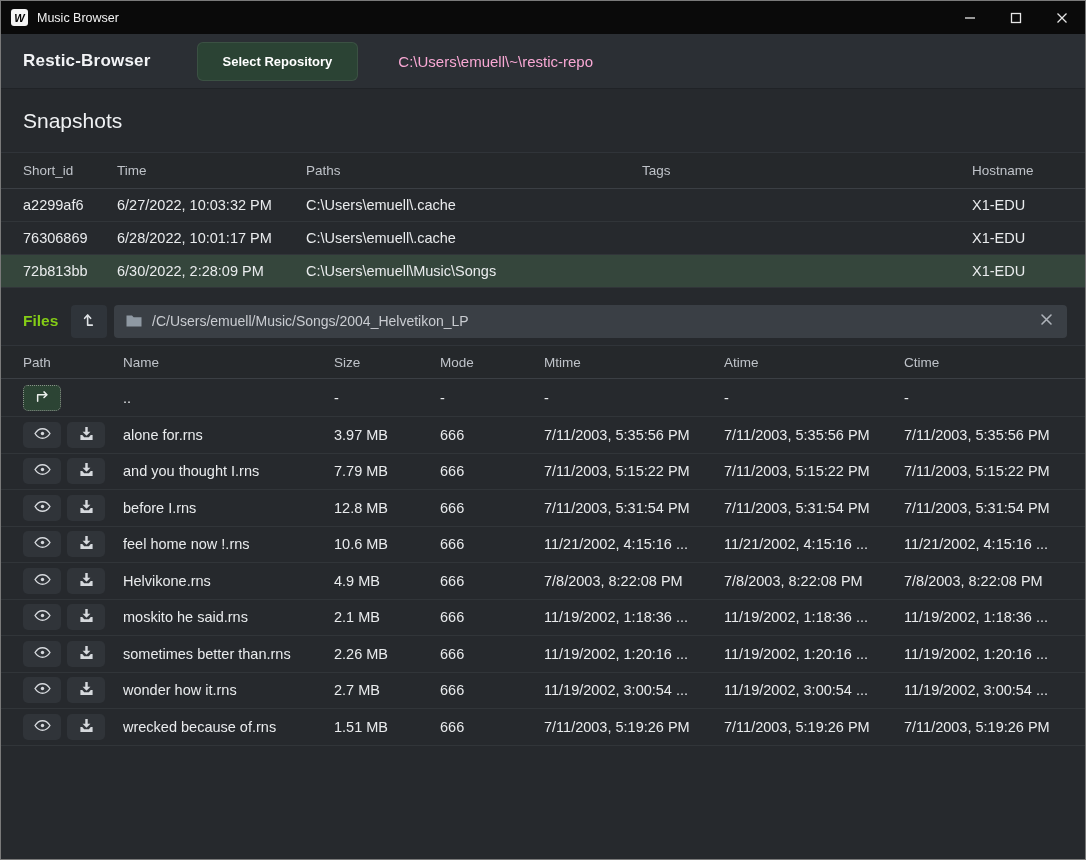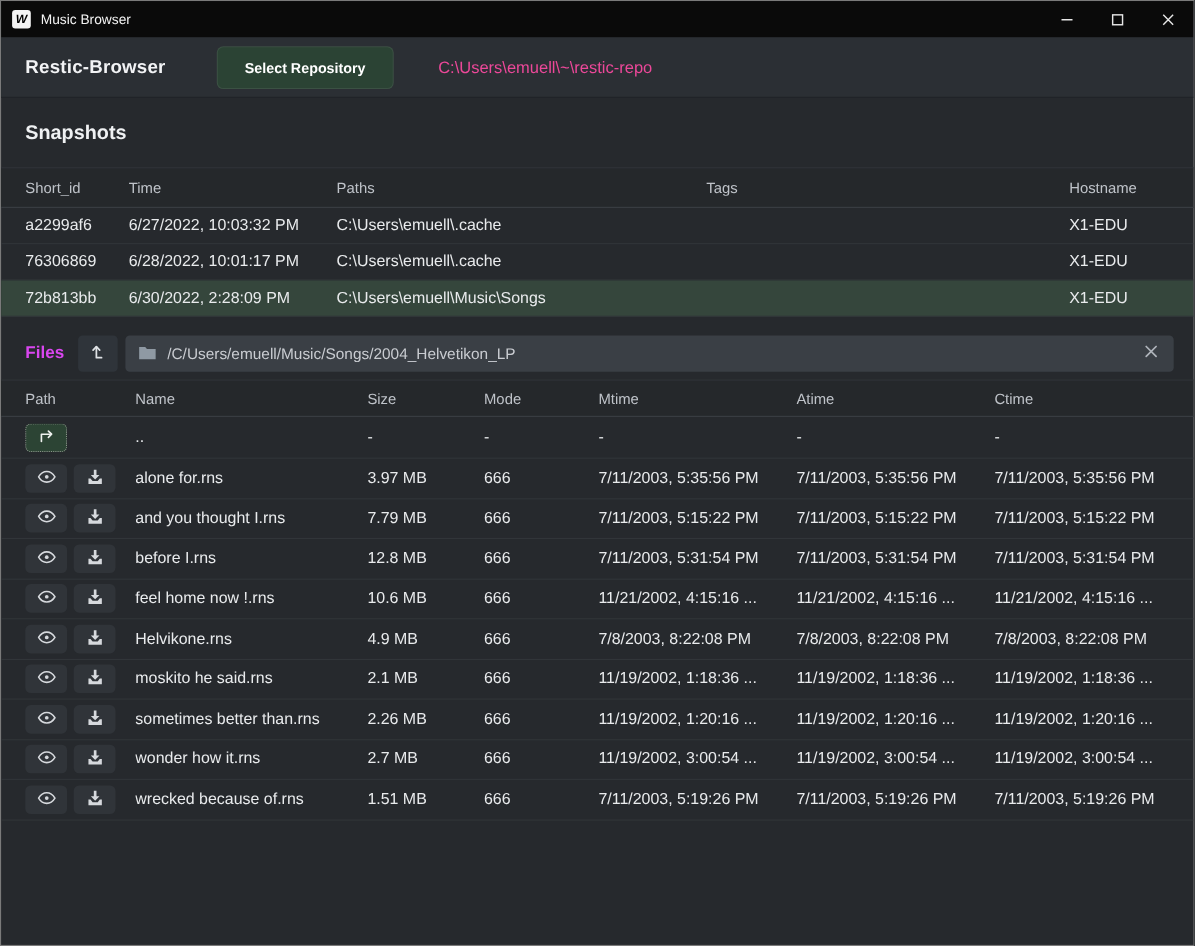--- a/index.html
+++ b/index.html
@@ -20,40 +20,40 @@
   .ctl{width:46px;height:100%;background:transparent;border:none;color:#e6e6e6;
     display:flex;align-items:center;justify-content:center;cursor:pointer;}
   .ctl svg{display:block;}
   
   .toolbar{height:55px;background:#2b2f34;border-bottom:1px solid #202327;
     display:flex;align-items:center;padding:0 22px;}
   .appname{font-size:17px;font-weight:bold;color:#f2f3f5;letter-spacing:.2px;}
   .btn-green{margin-left:46px;background:#2b4334;color:#fff;font-weight:bold;
     font-size:13px;border:1px solid rgba(255,255,255,.08);border-radius:6px;
     padding:11px 25px;cursor:pointer;font-family:inherit;}
-  .repo-path{margin-left:40px;color:#ec4899;font-size:15px;}
+  .repo-path{margin-left:40px;color:#f9a8d4;font-size:15px;}
   
   .section-head{height:63px;display:flex;align-items:center;padding:0 22px;
-    font-size:18px;font-weight:bold;color:#eff1f3;}
+    font-size:21px;font-weight:normal;color:#eff1f3;}
   
   .snap-grid{display:grid;grid-template-columns:94px 189px 336px 330px 1fr;
     align-items:center;padding:0 22px;}
   .files-grid{display:grid;grid-template-columns:100px 211px 106px 104px 180px 180px 1fr;
     align-items:center;padding:0 22px;}
   .table-head{height:37px;background:#25282b;border-top:1px solid #303439;
     border-bottom:1px solid #3b3f44;color:#bfc3c9;font-size:13.5px;}
   .files-head{height:34px;}
   .snap-row{height:33px;border-bottom:1px solid #313539;font-size:14.5px;cursor:default;}
   .snap-row.selected{background:#35463c;}
   .file-row{height:36.5px;border-bottom:1px solid #313539;font-size:14.5px;}
   .up-row{height:38px;}
   .cell{overflow:hidden;white-space:nowrap;text-overflow:ellipsis;padding-right:10px;}
   
   .files-bar{height:48px;margin-top:9px;display:flex;align-items:center;padding:0 18px 0 22px;}
-  .files-label{font-size:15.5px;font-weight:bold;color:#d946ef;width:48px;}
+  .files-label{font-size:15.5px;font-weight:bold;color:#84cc16;width:48px;}
   .lvl-btn{width:36px;height:33px;background:#2f343a;border:none;border-radius:4px;
     color:#dfe2e5;display:flex;align-items:center;justify-content:center;cursor:pointer;margin-right:7px;}
   .path-bar{flex:1;height:33px;background:#3a3f45;border-radius:4px;
     display:flex;align-items:center;padding:0 12px;}
   .folder-ic{color:#8f99a3;display:flex;margin-right:10px;}
   .path-text{color:#c9ccd1;font-size:14px;flex:1;overflow:hidden;white-space:nowrap;}
   .clear-btn{background:none;border:none;color:#aeb3ba;display:flex;cursor:pointer;padding:2px;}
   
   .actions{display:flex;gap:6px;}
   .icon-btn{width:38px;height:26px;background:#303439;border:none;border-radius:5px;

